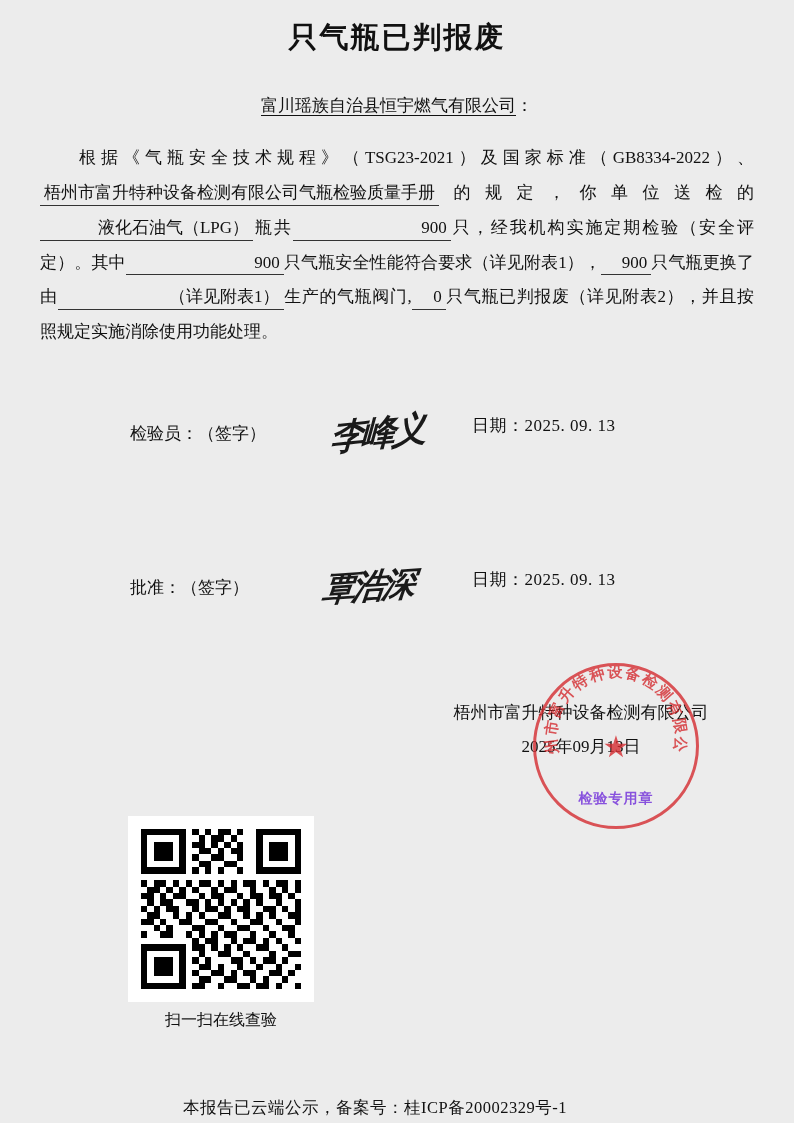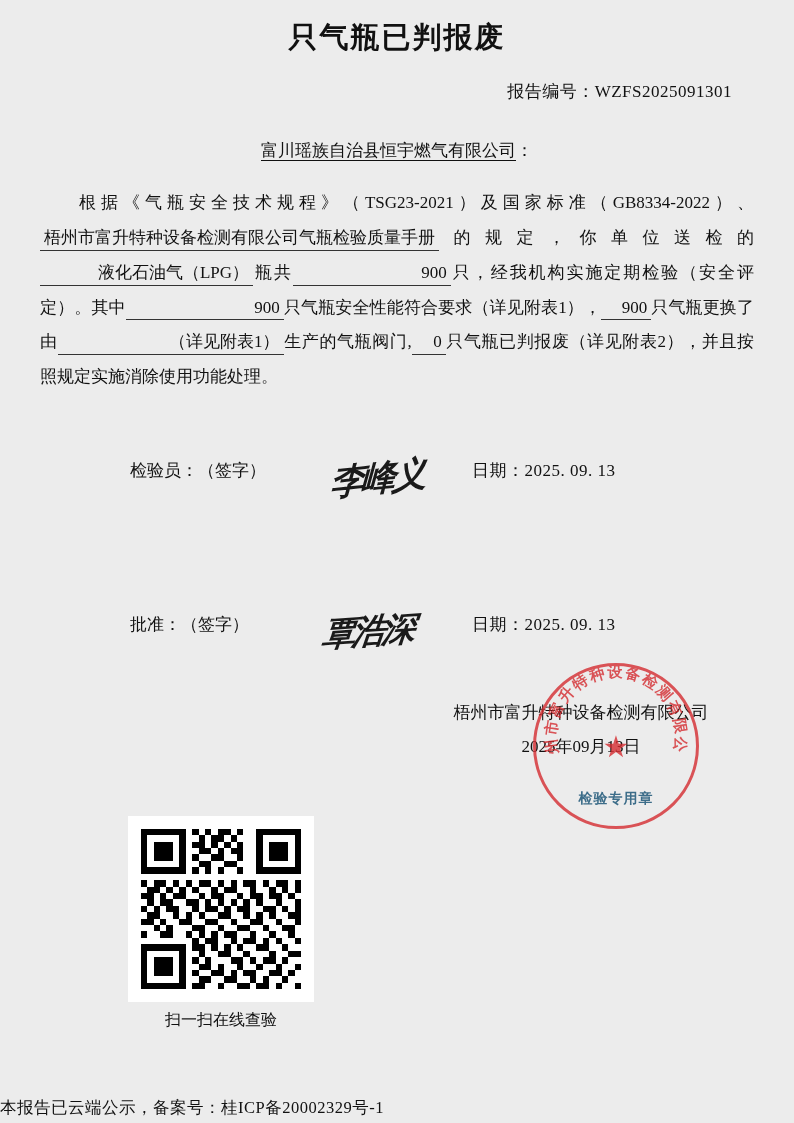--- a/index.html
+++ b/index.html
@@ -72,21 +72,21 @@
   .sign-block {
     margin-top: 64px;
     font-size: 17px;
     position: relative;
     height: 90px;
   }
   .sign-block.second { }
   .sign-label {
     position: absolute;
     left: 90px;
-    top: 0;
+    top: 8px;
   }
   .sign-date {
     position: absolute;
     left: 432px;
     top: 0;
     letter-spacing: 0.5px;
   }
   .signature {
     position: absolute;
     left: 290px;
@@ -147,21 +147,21 @@
   }
   .stamp .bottom-text {
     position: absolute;
     left: 0;
     right: 0;
     bottom: 18px;
     text-align: center;
     font-size: 14px;
     font-weight: bold;
     font-family: "Liberation Sans", sans-serif;
-    color: #0c4a6e;
+    color: #6d28d9;
     letter-spacing: 1px;
   }
   .qr-wrap {
     position: absolute;
     left: 128px;
     top: 798px;
     width: 186px;
     text-align: center;
   }
   .qr {
@@ -174,35 +174,32 @@
   }
   .qr-caption {
     margin-top: 8px;
     font-size: 16px;
   }
   .footer {
     position: absolute;
     left: 0;
     right: 44px;
     bottom: 22px;
-    text-align: left;
+    text-align: center;
     font-size: 16.5px;
     letter-spacing: 0.5px;
   }
 </style>
 </head>
 <body>
 
 <div class="page">
 
   <div class="doc-title">只气瓶已判报废</div>
 
-  <div class="report-no">
-    <span>报告编号：</span><span>WZFS2025091301</span>
-  </div>
 
   <div class="recipient">
     <span class="u">富川瑶族自治县恒宇燃气有限公司</span><span>：</span>
   </div>
 
   <div class="body-text">
     <span class="indent"></span><span>根据《气瓶安全技术规程》（TSG23-2021）及国家标准（GB8334-2022）、</span><span class="fill w-lg" style="min-width:360px">梧州市富升特种设备检测有限公司气瓶检验质量手册</span><span>的规定，你单位送检的</span><span class="fill w-std">液化石油气（LPG）</span><span>瓶共</span><span class="fill w-mid">900</span><span>只，经我机构实施定期检验（安全评定）。其中</span><span class="fill w-mid">900</span><span>只气瓶安全性能符合要求（详见附表1），</span><span class="fill w-xs">900</span><span>只气瓶更换了由</span><span class="fill w-lg">（详见附表1）</span><span>生产的气瓶阀门,</span><span class="fill w-xs" style="min-width:26px">0</span><span>只气瓶已判报废（详见附表2），并且按照规定实施消除使用功能处理。</span>
   </div>
 
   <div class="sign-block">

